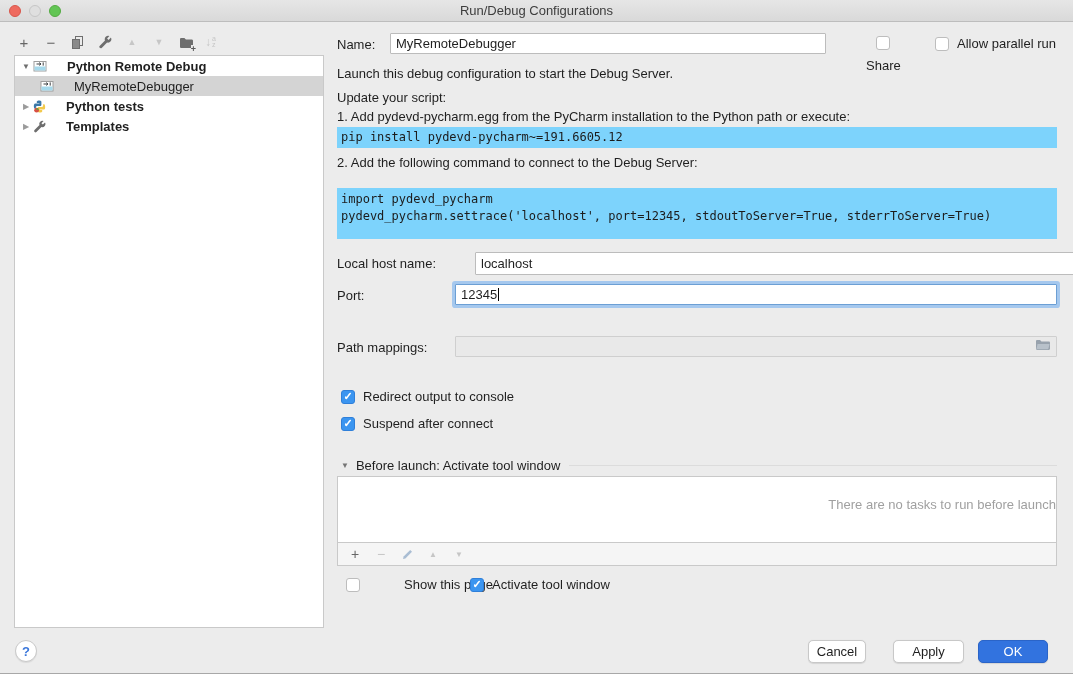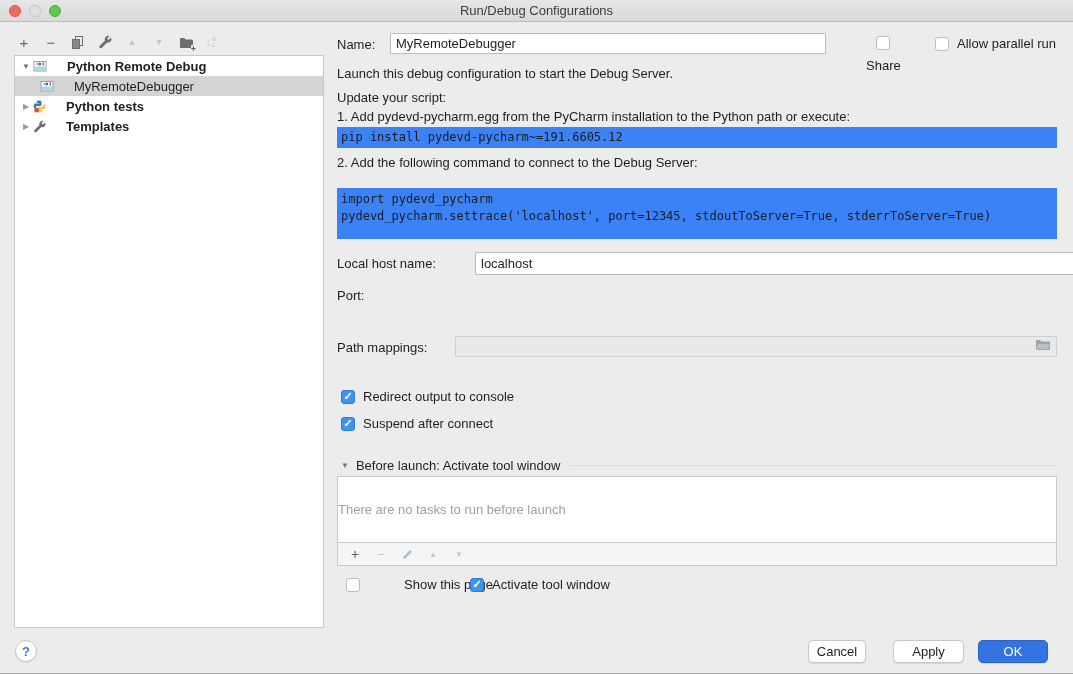--- a/index.html
+++ b/index.html
@@ -53,39 +53,39 @@
   .name-label { left:337px; top:37px; }
   .name-field { left:390px; top:33px; width:436px; height:21px; }
   .cb { width:14px; height:14px; border:1px solid #bdbdbd; border-radius:3px; background:#fff; display:inline-flex; align-items:center; justify-content:center; flex:0 0 auto; }
   .cb.checked { background:#3b95f0; border-color:#2f7fd9; }
   .cb .check { color:#fff; font-size:11px; font-weight:bold; line-height:1; }
   .cb-row { position:absolute; display:flex; align-items:center; gap:8px; }
   .share-row { left:866px; top:36px;flex-direction:column; }
   .parallel-row { left:935px; top:36px; }
 
   .desc { position:absolute; left:337px; font-size:13px; color:#1f1f1f; }
-  .codebar { position:absolute; left:337px; width:720px; background:#3b82f6; font-family:"DejaVu Sans Mono","Liberation Mono",monospace; font-size:12px; color:#1c1c1c; }
+  .codebar { position:absolute; left:337px; width:720px; background:#7dd3fc; font-family:"DejaVu Sans Mono","Liberation Mono",monospace; font-size:12px; color:#1c1c1c; }
   .pipbar { top:127px; height:21px; line-height:21px; padding-left:4px; }
   .codeblock { top:188px; height:51px; padding:3px 0 0 4px; line-height:17px; white-space:pre; }
 
   .fl-label { position:absolute; left:337px; }
   .f-lochost { left:475px; top:252px; width:602px; height:23px; position:absolute; }
   .f-port { left:455px; top:284px; width:602px; height:21px; position:absolute;
     border-color:#6c9fd4; box-shadow:0 0 0 3px #a5c8ee; border-radius:1px; }
   .caret { display:inline-block; width:1px; height:13px; background:#000; margin-left:1px; }
   .f-path { left:455px; top:336px; width:602px; height:21px; position:absolute; background:#e9e9e9; border-color:#cfcfcf; justify-content:space-between; }
 
   .opt-redirect { left:341px; top:389px; }
   .opt-suspend { left:341px; top:416px; }
 
   .bl-header { position:absolute; left:341px; top:458px; width:716px; display:flex; align-items:center; }
   .bl-header .tri { font-size:8px; color:#757575; margin-right:7px; }
   .bl-header .rule { flex:1; border-top:1px solid #dcdcdc; margin-left:9px; }
   .bl-box { position:absolute; left:337px; top:476px; width:720px; height:67px; background:#fff; border:1px solid #c9c9c9; }
-  .bl-box .empty { margin-top:25px; text-align:left; color:#a0a0a0; }
+  .bl-box .empty { margin-top:20px; text-align:right; color:#a0a0a0; }
   .bl-toolbar { position:absolute; left:337px; top:543px; width:720px; height:23px; background:#f5f5f5;
     border:1px solid #c9c9c9; border-top:none; display:flex; align-items:center; gap:10px; padding-left:9px; }
   .bl-toolbar .tb-ic { font-size:14px; }
   .bl-toolbar .tb-ic.tri { font-size:8px; }
 
   .opt-showpage { left:346px; top:577px;gap:44px; }
   .opt-activate { left:470px; top:577px; }
 
   .btn { position:absolute; top:640px; height:23px; border-radius:5px; background:#fff; border:1px solid #c8c8c8;
     font-size:13px; display:flex; align-items:center; justify-content:center; color:#1f1f1f; box-shadow:0 0.5px 1px rgba(0,0,0,.1); }
@@ -203,20 +203,24 @@
   <div class="codebar pipbar">pip install pydevd-pycharm~=191.6605.12</div>
   <div class="desc" style="top:155px">2. Add the following command to connect to the Debug Server:</div>
   <div class="codebar codeblock"><span>import pydevd_pycharm</span><br><span>pydevd_pycharm.settrace('localhost', port=12345, stdoutToServer=True, stderrToServer=True)</span></div>
 
   <div class="fl-label label" style="top:256px">Local host name:</div>
   <div class="tfield f-lochost">
     <span>localhost</span>
   </div>
 
   <div class="fl-label label" style="top:288px">Port:</div>
+  <div class="tfield f-port">
+    <span>12345</span>
+      <span class="caret"></span>
+  </div>
 
   <div class="fl-label label" style="top:340px">Path mappings:</div>
   <div class="tfield f-path">
     <span></span>
     <span>
       <svg width="16" height="12" viewBox="0 0 16 12">
           <path d="M1 2.2 C1 1.5 1.5 1 2.2 1 H5 L6.5 2.5 H13.8 C14.5 2.5 15 3 15 3.7 V9.8 C15 10.5 14.5 11 13.8 11 H2.2 C1.5 11 1 10.5 1 9.8 Z" fill="#98a2ad"></path>
           <path d="M2.5 5 H14.6 L13.2 10.2 H1.4 Z" fill="#b8c1ca"></path>
         </svg>
     </span>

